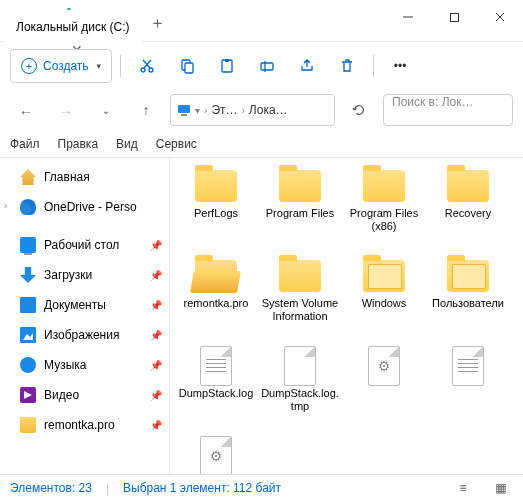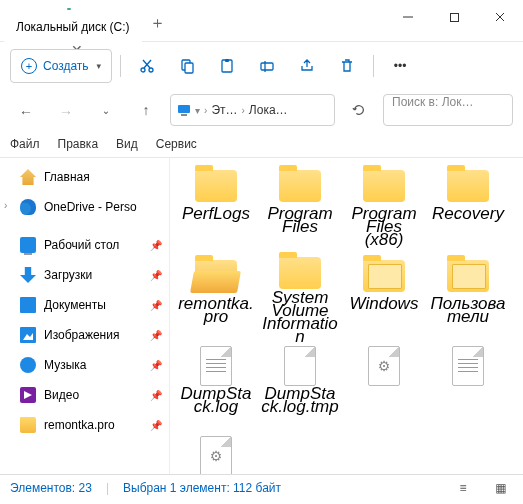--- a/index.html
+++ b/index.html
@@ -57,21 +57,21 @@
 .ico-img { background:#1e88e5; border-radius:1px; position:relative; }
 .ico-img::after { content:""; position:absolute; inset:3px; background:#fff; clip-path:polygon(0 100%,40% 40%,70% 70%,100% 30%,100% 100%); }
 .ico-music { background:#1e88e5; border-radius:50%; position:relative; }
 .ico-video { background:#7b1fa2; border-radius:2px; position:relative; }
 .ico-video::after{ content:""; position:absolute; inset:4px; background:#fff; clip-path:polygon(0 0,100% 50%,0 100%); }
 .ico-folder-sm { background:linear-gradient(#ffd86b,#f5b93e); border-radius:1px 2px 2px 2px; }
 
 .filegrid { flex:1; overflow:hidden; padding:4px 0 4px 4px; display:flex; flex-wrap:wrap; align-content:flex-start; gap:0; }
 .fitem { width:84px; height:90px; display:flex; flex-direction:column; align-items:center; padding:4px 2px; text-align:center; border:1px solid transparent; border-radius:2px; }
 .fitem.selected { background:#cce8ff; border-color:#99d1ff; }
-.fitem .lbl { font-size:17px; line-height:13px; margin-top:2px; word-break:break-word; max-width:80px;font-style:italic; }
+.fitem .lbl { font-size:11px; line-height:13px; margin-top:2px; word-break:break-word; max-width:80px; }
 .fico { width:44px; height:38px; display:flex; align-items:center; justify-content:center; }
 .folder { width:42px; height:32px; background:linear-gradient(#ffe08a 0%,#ffcf4d 100%); border-radius:2px 4px 4px 4px; position:relative; }
 .folder::before { content:""; position:absolute; top:-5px; left:0; width:18px; height:6px; background:#ffcf4d; border-radius:2px 2px 0 0; }
 .folder.framed::after { content:""; position:absolute; inset:4px 3px 3px 5px; background:#ffe9a8; border:1px solid #e8b838; border-radius:1px; }
 .folder.open { background:linear-gradient(#ffe08a,#f5b93e); }
 .folder.open::after { content:""; position:absolute; left:-3px; right:-2px; bottom:-1px; height:22px; background:linear-gradient(#ffd96b,#f0a93a); transform:skewX(-10deg); border-radius:2px; }
 .file-page { width:32px; height:40px; background:#fff; border:1px solid #bbb; border-radius:2px; position:relative; }
 .file-page::before { content:""; position:absolute; top:0; right:0; width:10px; height:10px; background:linear-gradient(135deg,#fff 49%,#ccc 50%); }
 .file-page.lines::after { content:""; position:absolute; left:5px; right:5px; top:12px; height:16px; background:repeating-linear-gradient(#999 0 1px,transparent 1px 4px); }
 .file-page.gear::after { content:"⚙"; position:absolute; inset:0; display:flex; align-items:center; justify-content:center; font-size:14px; color:#888; }

